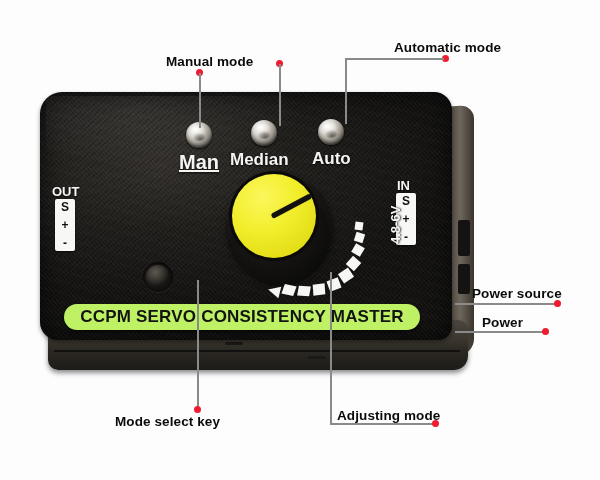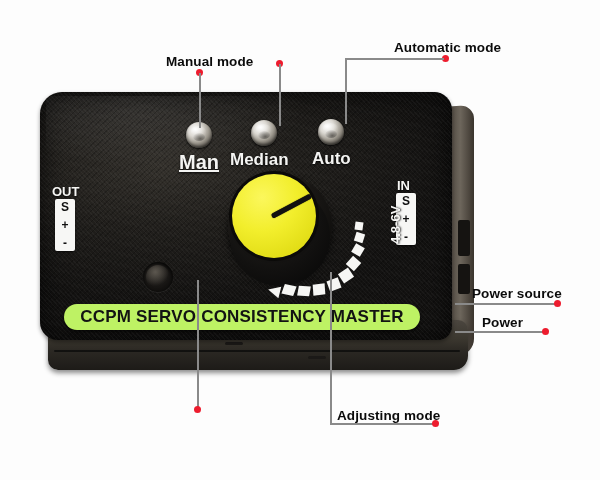--- a/index.html
+++ b/index.html
@@ -241,20 +241,21 @@
   <div class="lead-line lead-v" style="left:345px;top:58px;height:66px;"></div>
 
   <div class="callout-label" style="left:472px;top:286px;font-size:13.5px;">Power source</div>
   <div class="lead-line lead-h" style="left:455px;top:303px;width:100px;"></div>
   <div class="dot" style="left:554px;top:300px;"></div>
 
   <div class="callout-label" style="left:482px;top:315px;font-size:13.5px;">Power</div>
   <div class="lead-line lead-h" style="left:455px;top:331px;width:88px;"></div>
   <div class="dot" style="left:542px;top:328px;"></div>
 
+  <div class="callout-label" style="left:115px;top:414px;font-size:13.5px;">Mode select key</div>
   <div class="lead-line lead-v" style="left:197px;top:280px;height:128px;"></div>
   <div class="dot" style="left:194px;top:406px;"></div>
 
   <div class="callout-label" style="left:337px;top:408px;font-size:13.5px;">Adjusting mode</div>
   <div class="lead-line lead-v" style="left:330px;top:272px;height:152px;"></div>
   <div class="lead-line lead-h" style="left:330px;top:423px;width:104px;"></div>
   <div class="dot" style="left:432px;top:420px;"></div>
 
 </div>
 

